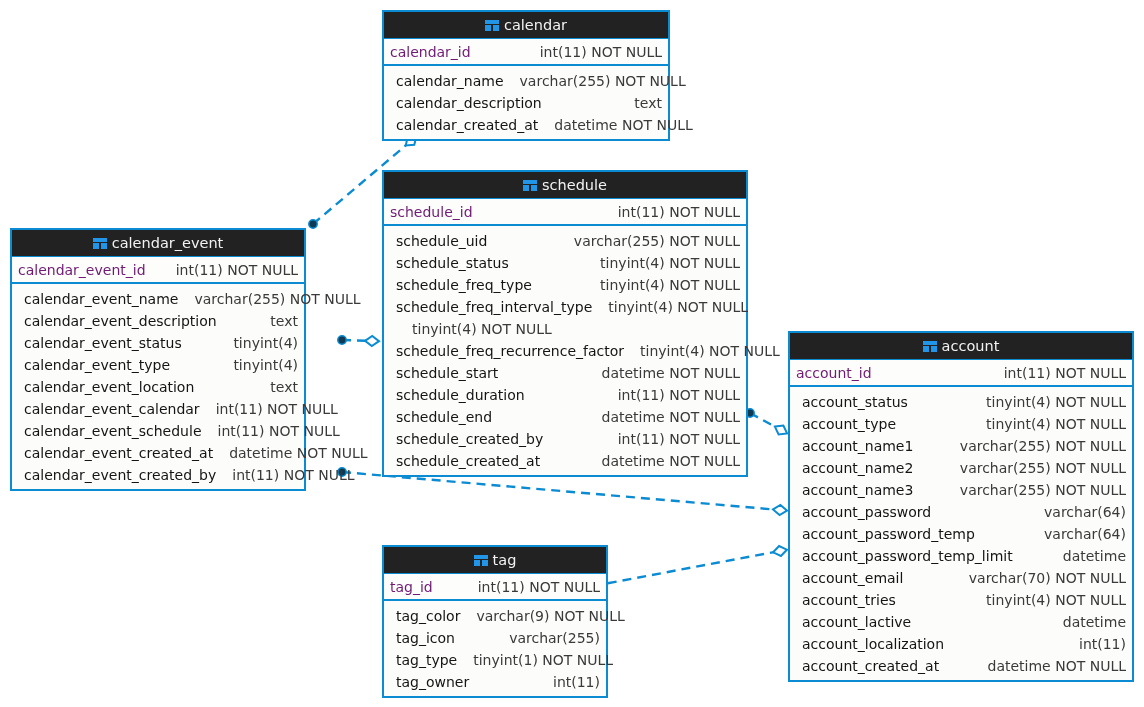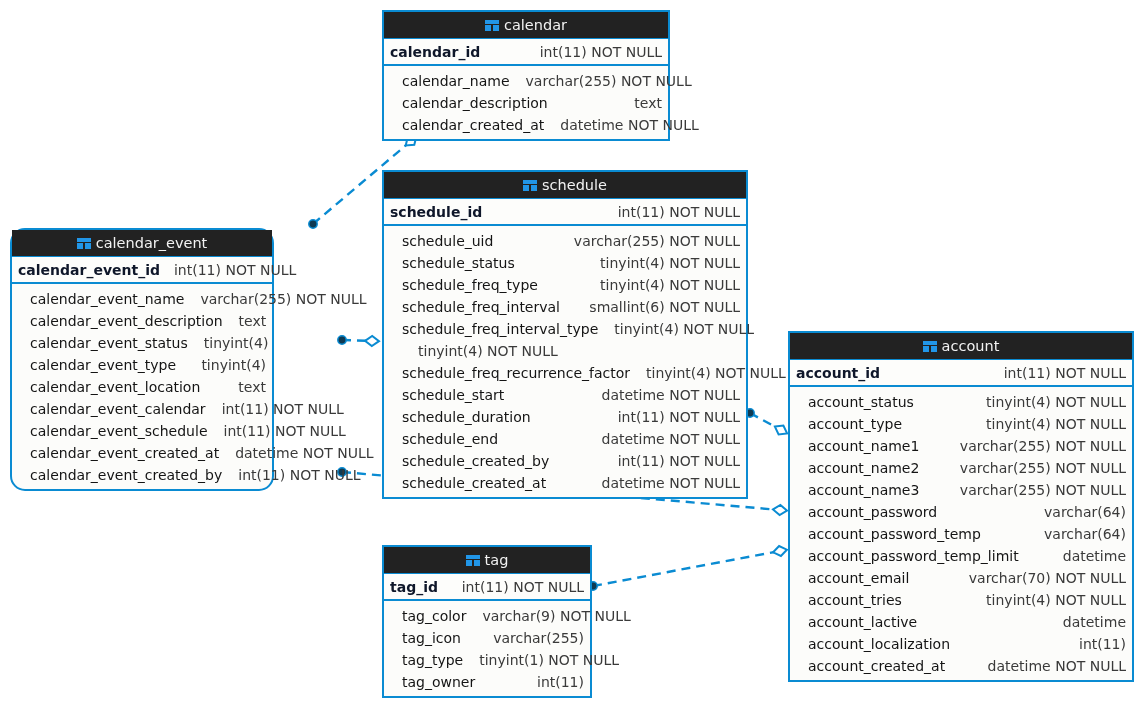--- a/index.html
+++ b/index.html
@@ -71,30 +71,30 @@
     justify-content: space-between;
     align-items: center;
     height: 25px;
     padding: 0 6px;
     background: #fdfdfb;
     border-bottom: 2px solid #0a8bd2;
     font-size: 14px;
     white-space: nowrap;
   }
   .pk-row .col-name {
-    font-weight: bold;
-    color: #0f172a;
+    font-weight: normal;
+    color: #701a75;
   }
   .pk-row .col-type {
     color: #3a3a3a;
     padding-left: 14px;
   }
 
   .rows {
-    padding: 4px 0 3px 12px;
+    padding: 4px 0 3px 6px;
   }
   .attr-row {
     display: flex;
     justify-content: space-between;
     align-items: center;
     height: 22px;
     padding: 0 6px;
     font-size: 14px;
     white-space: nowrap;
     color: #1a1a1a;
@@ -170,24 +170,20 @@
           </div>
           <div class="attr-row">
             <span class="col-name">schedule_status</span>
             <span class="col-type">tinyint(4) NOT NULL</span>
           </div>
           <div class="attr-row">
             <span class="col-name">schedule_freq_type</span>
             <span class="col-type">tinyint(4) NOT NULL</span>
           </div>
           <div class="attr-row">
-            <span class="col-name">schedule_freq_interval</span>
-            <span class="col-type">smallint(6) NOT NULL</span>
-          </div>
-          <div class="attr-row">
             <span class="col-name">schedule_freq_interval_type</span>
             <span class="col-type">tinyint(4) NOT NULL</span>
           </div>
           <div class="attr-row">
             <span class="col-type">tinyint(4) NOT NULL</span>
           </div>
           <div class="attr-row">
             <span class="col-name">schedule_freq_recurrence_factor</span>
             <span class="col-type">tinyint(4) NOT NULL</span>
           </div>
@@ -206,21 +202,21 @@
           <div class="attr-row">
             <span class="col-name">schedule_created_by</span>
             <span class="col-type">int(11) NOT NULL</span>
           </div>
           <div class="attr-row">
             <span class="col-name">schedule_created_at</span>
             <span class="col-type">datetime NOT NULL</span>
           </div>
         </div>
       </div>
-      <div class="entity" style="left: 10px; top: 228px; width: 264px; border-radius: 15px;">
+      <div class="entity" style="left: 10px; top: 228px; width: 296px;">
         <div class="entity-header"><span class="tbl-icon"><i class="bar"></i><i class="c1"></i><i class="c2"></i></span><span>calendar_event</span></div>
         <div class="pk-row">
           <span class="col-name">calendar_event_id</span>
           <span class="col-type">int(11) NOT NULL</span>
         </div>
         <div class="rows">
           <div class="attr-row">
             <span class="col-name">calendar_event_name</span>
             <span class="col-type">varchar(255) NOT NULL</span>
           </div>
@@ -312,21 +308,21 @@
           <div class="attr-row">
             <span class="col-name">account_localization</span>
             <span class="col-type">int(11)</span>
           </div>
           <div class="attr-row">
             <span class="col-name">account_created_at</span>
             <span class="col-type">datetime NOT NULL</span>
           </div>
         </div>
       </div>
-      <div class="entity" style="left: 382px; top: 545px; width: 210px;">
+      <div class="entity" style="left: 382px; top: 545px; width: 226px;">
         <div class="entity-header"><span class="tbl-icon"><i class="bar"></i><i class="c1"></i><i class="c2"></i></span><span>tag</span></div>
         <div class="pk-row">
           <span class="col-name">tag_id</span>
           <span class="col-type">int(11) NOT NULL</span>
         </div>
         <div class="rows">
           <div class="attr-row">
             <span class="col-name">tag_color</span>
             <span class="col-type">varchar(9) NOT NULL</span>
           </div>

